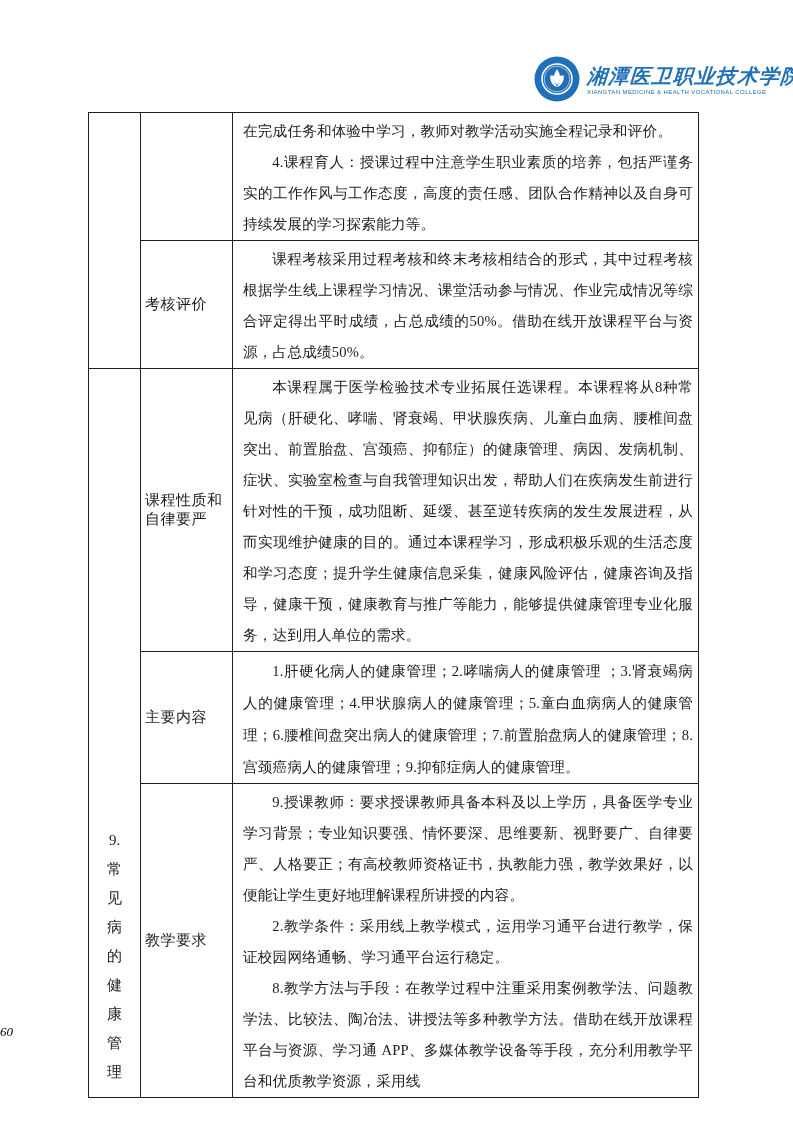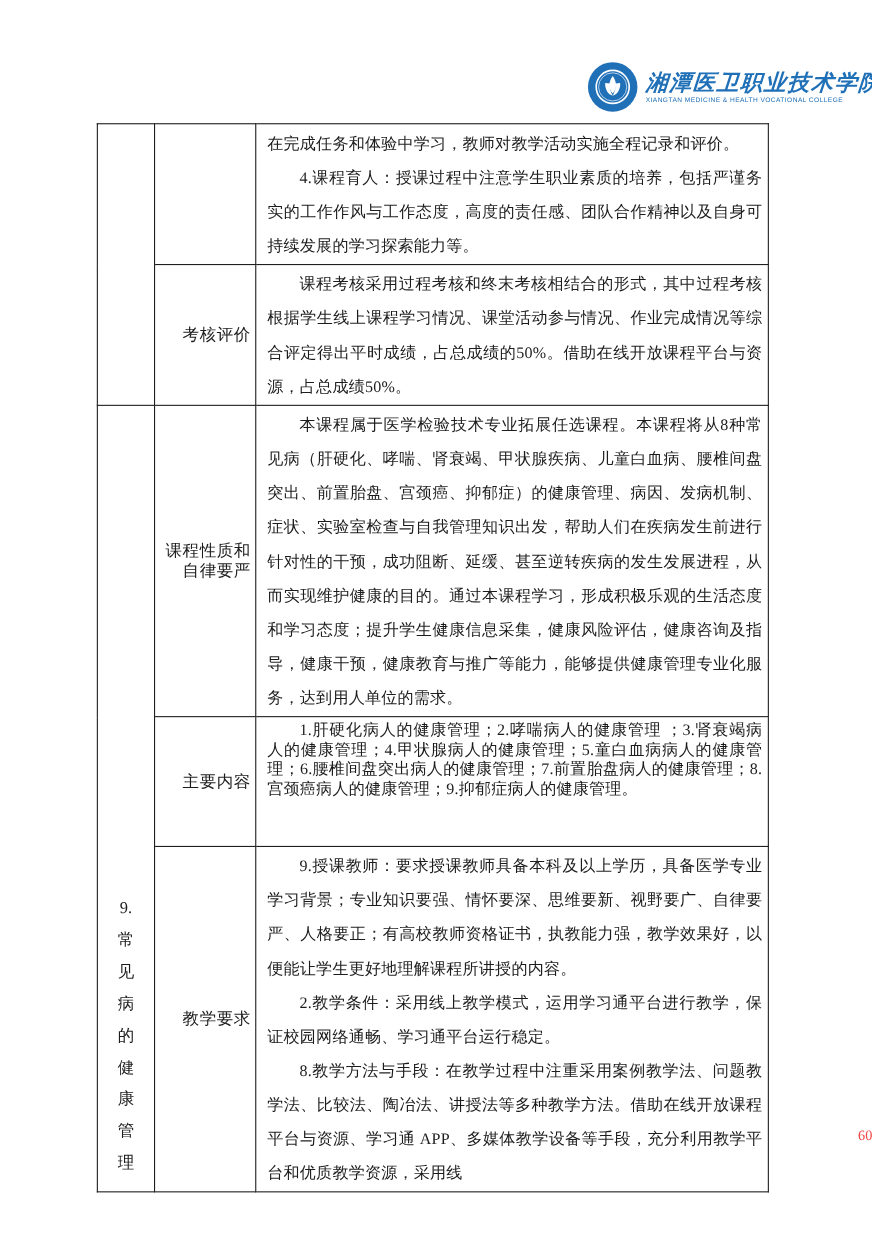--- a/index.html
+++ b/index.html
@@ -44,36 +44,36 @@
   tr.r5{height:281px;}
   td.cell-text{
     vertical-align:top;
     padding:3px 5px 0 10px;
     font-size:14.6px;
     line-height:31px;
     text-align:justify;
     letter-spacing:0.2px;
     margin-top:38px;
   }
-  td.cell-text.tight{line-height:18px;}
+  td.cell-text.tight{line-height:32px;}
   td.label-cell{
-    text-align:right;vertical-align:middle;
+    text-align:left;vertical-align:middle;
     font-size:15px;padding:0 4px;letter-spacing:0.5px;
   }
   td.chapter-cell{
     vertical-align:bottom;text-align:center;
     font-size:15px;padding:0 2px 10px 2px;
   }
   .chapter-cell .vchar{line-height:29px;}
   p{margin:0;}
   .indent{text-indent:2em;font-family:Liberation Serif, serif;}
   
   .page-num{
     position:absolute;top:1024px;left:0;width:100%;
-    text-align:right;font-size:13px;color:#ef4444;
+    text-align:left;font-size:13px;color:#000000;font-style:italic;
   }
 </style>
 </head>
 <body>
 
 <div class="page">
 
   <div class="logo">
     <span class="logo-emblem">
       <svg width="46" height="46" viewBox="0 0 46 46">

